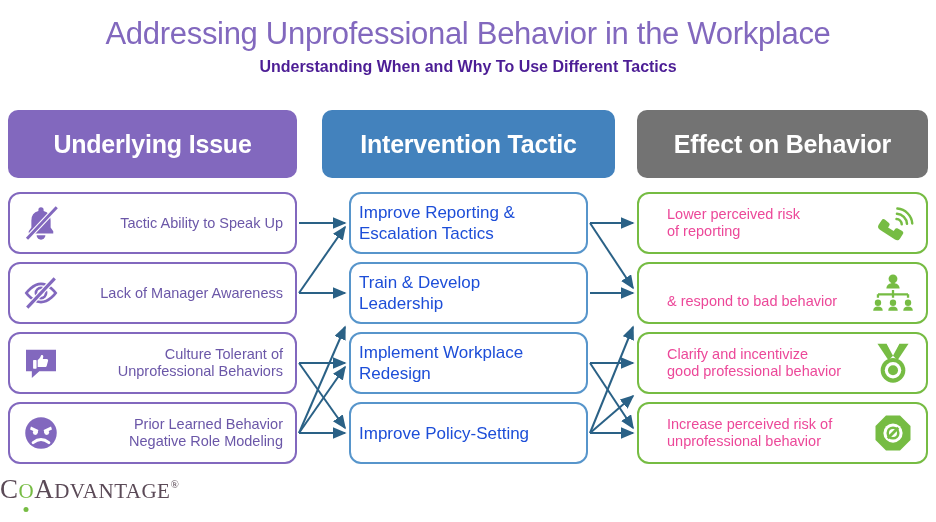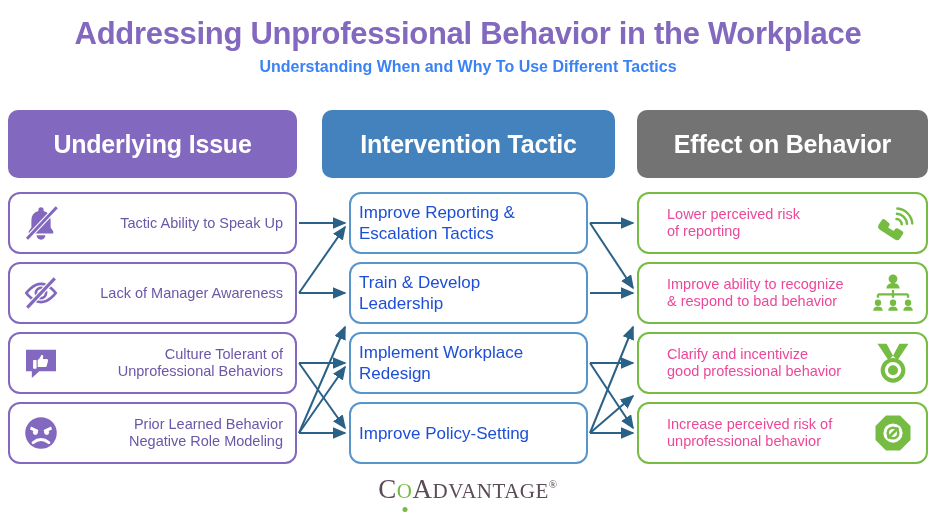--- a/index.html
+++ b/index.html
@@ -6,26 +6,26 @@
   body{
     width:936px;height:522px;background:#ffffff;
     font-family:"Liberation Sans",sans-serif;
     overflow:hidden;position:relative;
   }
   #stage{position:relative;width:936px;height:522px;}
 
   
   .main-title{
     position:absolute;left:0;top:16px;width:936px;text-align:center;
-    font-size:31px;font-weight:bold;color:#8268BE;letter-spacing:-0.3px;
+    font-size:31px;font-weight:normal;color:#8268BE;letter-spacing:-0.3px;
     font-family:"Liberation Sans",sans-serif;
   }
   .sub-title{
     position:absolute;left:0;top:58px;width:936px;text-align:center;
-    font-size:16px;font-weight:bold;color:#3b82f6;
+    font-size:16px;font-weight:bold;color:#4c1d95;
   }
 
   
   .col-head{
     position:absolute;top:110px;height:68px;border-radius:10px;
     display:flex;align-items:center;justify-content:center;
     color:#ffffff;font-size:25px;font-weight:bold;letter-spacing:-0.2px;
   }
   .col-head.c1{left:8px;width:289px;background:#8268BE;}
   .col-head.c2{left:322px;width:293px;background:#4382BD;}
@@ -56,21 +56,21 @@
   .node.green  .ico{margin-right:6px;}
 
   
   .r1{top:192px;} .r2{top:262px;} .r3{top:332px;} .r4{top:402px;}
 
   
   #wires{position:absolute;left:0;top:0;width:936px;height:522px;pointer-events:none;}
 
   
   .logo{
-    position:absolute;left:0;top:474px;width:936px;text-align:center;
+    position:absolute;left:0;top:474px;width:936px;
     font-family:"Liberation Serif",serif;
     font-size:27px;color:#5B4A57;letter-spacing:0.5px;white-space:nowrap;
   }
   .logo .cap{font-size:27px;}
   .logo .sc{font-size:21px;}
   .logo .greeno{color:#76BC43;position:relative;display:inline-block;}
   .logo .greeno .dot{
     position:absolute;left:50%;transform:translateX(-50%);
     bottom:-8px;width:5px;height:5px;border-radius:50%;background:#76BC43;
   }
@@ -215,21 +215,21 @@
         <path d="M9 28.5c-2-2-2-4 0-6l4-4c1.6-1.6 3-1.2 4.2.2l3.3 4c1 1.3 1 2.4-.2 3.6l-1.6 1.6 5.4 5.4 1.6-1.6c1.2-1.2 2.3-1.2 3.6-.2l4 3.3c1.4 1.2 1.8 2.6.2 4.2l-4 4c-2 2-4 2-6 0z" fill="#76BC43" transform="rotate(-12 24 30)"></path>
         <path d="M28 19.5a6.5 6.5 0 0 1 6 6" fill="none" stroke="#76BC43" stroke-width="2.8" stroke-linecap="round"></path>
         <path d="M28.5 13.5a12.5 12.5 0 0 1 11.5 11.5" fill="none" stroke="#76BC43" stroke-width="2.8" stroke-linecap="round"></path>
         <path d="M29 7.5a18.5 18.5 0 0 1 17 17" fill="none" stroke="#76BC43" stroke-width="2.8" stroke-linecap="round"></path>
       </svg>
     </span>
   </div>
 
   <div class="node green r2">
     <span class="label">
-      <span>Improve ability to recognize</span><br>
+      <br>
       <span>&amp; respond to bad behavior</span>
     </span>
     <span class="ico">
       <svg width="46" height="42" viewBox="0 0 52 46">
         <circle cx="26" cy="7" r="5" fill="#76BC43"></circle>
         <path d="M18.5 18c0-4 3.4-6.4 7.5-6.4s7.5 2.4 7.5 6.4z" fill="#76BC43"></path>
         <path d="M26 19.5v5 M9 24.5h34 M9 24.5v4 M26 24.5v4 M43 24.5v4" stroke="#76BC43" stroke-width="2.6" fill="none"></path>
         <circle cx="9" cy="34" r="3.6" fill="#76BC43"></circle>
         <path d="M3.6 43c0-3 2.4-4.6 5.4-4.6S14.4 40 14.4 43z" fill="#76BC43"></path>
         <circle cx="26" cy="34" r="3.6" fill="#76BC43"></circle>

